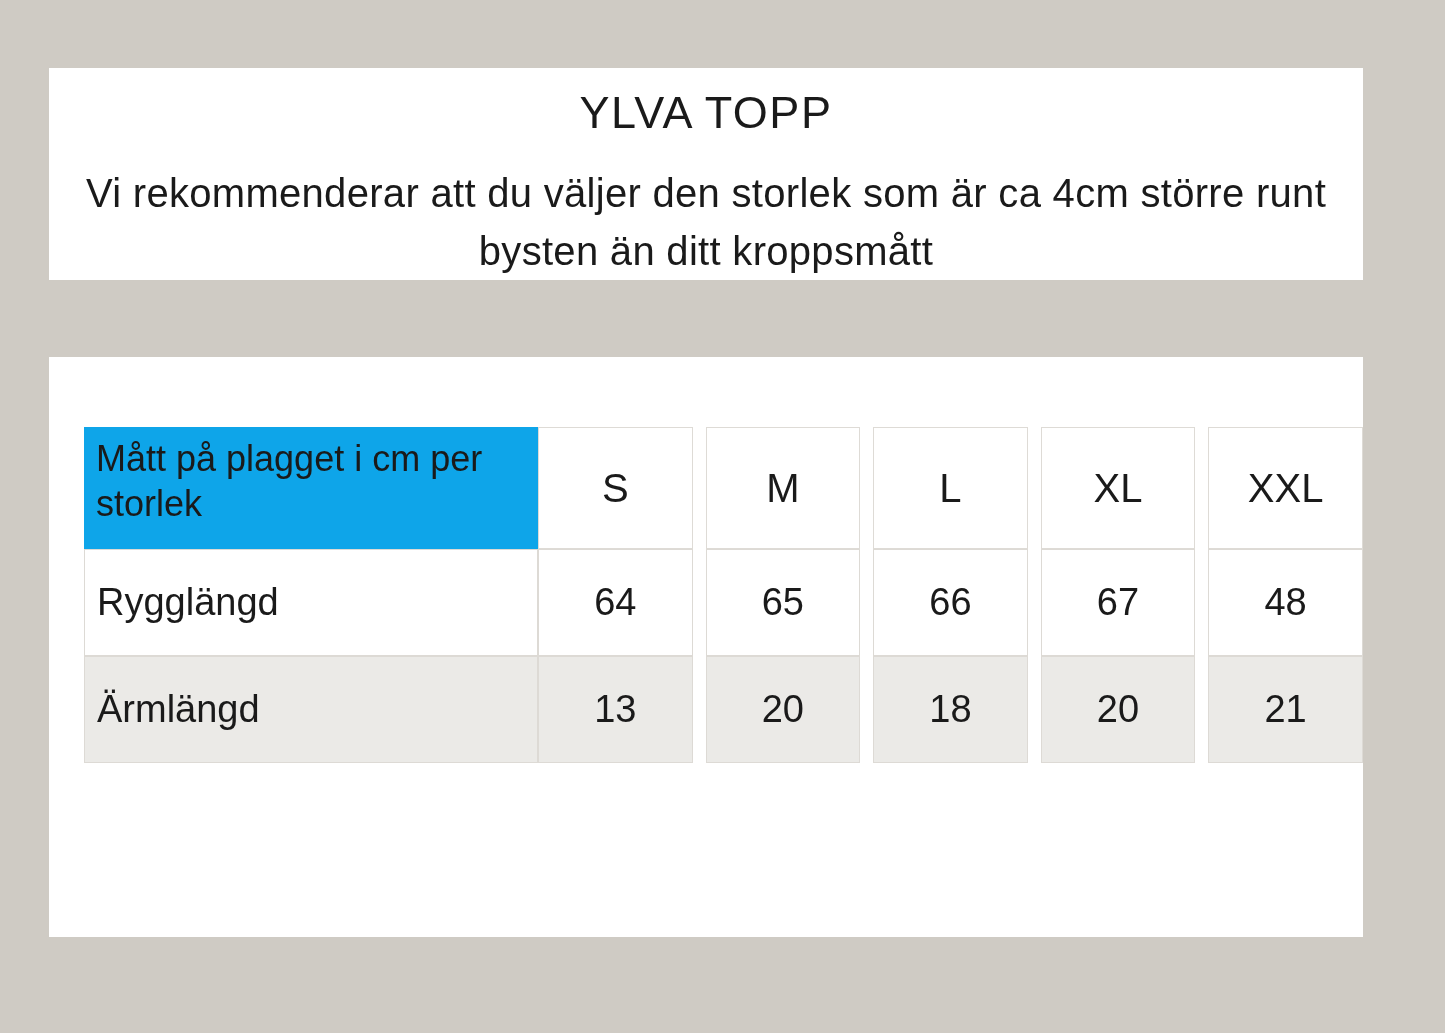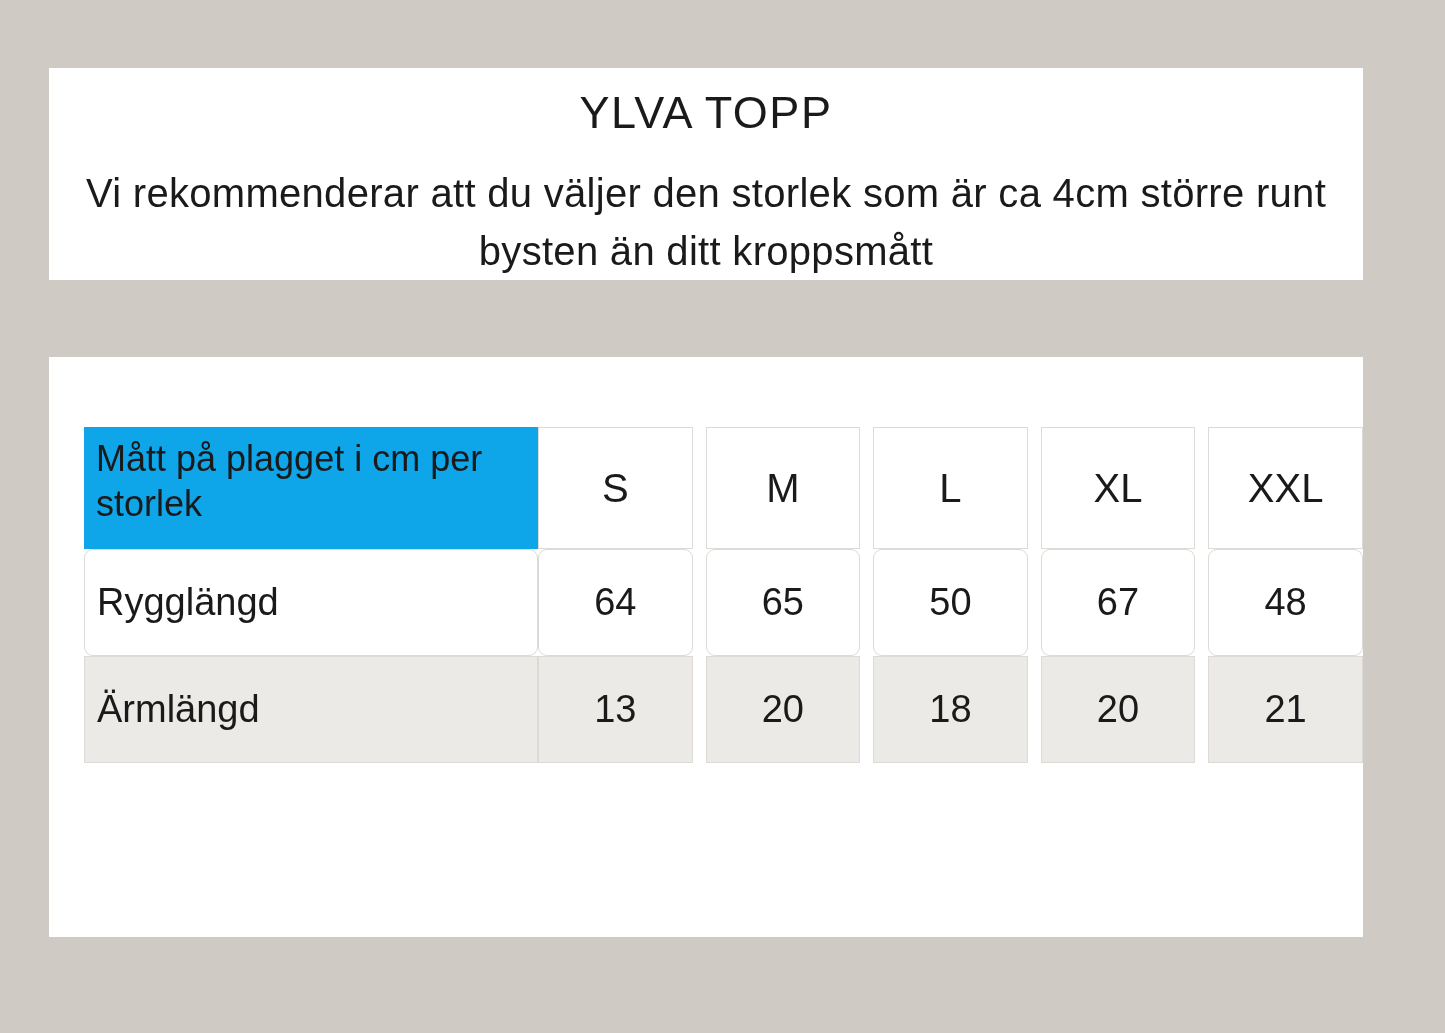--- a/index.html
+++ b/index.html
@@ -112,21 +112,21 @@
     font-size: 38px;
     padding-left: 12px;
     height: 107px;
   }
   .row-val {
     text-align: center;
     font-size: 38px;
     height: 107px;
   }
   .shade { background: #ebeae7; }
-  .plain { background: #ffffff; border-radius: 9px; }
+  .plain { background: #ffffff; }
 </style>
 </head>
 <body>
 
 <div class="page">
 
   <div class="header-card">
     <div class="title">YLVA TOPP</div>
     <div class="subtitle">Vi rekommenderar att du väljer den storlek som är ca 4cm större runt bysten än ditt kroppsmått</div>
   </div>
@@ -159,21 +159,21 @@
           <td class="hdr-size">XXL</td>
         </tr>
 
 
         <tr>
           <td class="row-label plain">Rygglängd</td>
           <td class="row-val plain">64</td>
           <td class="gap"></td>
           <td class="row-val plain">65</td>
           <td class="gap"></td>
-          <td class="row-val plain">50</td>
+          <td class="row-val plain">66</td>
           <td class="gap"></td>
           <td class="row-val plain">67</td>
           <td class="gap"></td>
           <td class="row-val plain">48</td>
         </tr>
 
         <tr>
           <td class="row-label shade">Ärmlängd</td>
           <td class="row-val shade">13</td>
           <td class="gap"></td>

